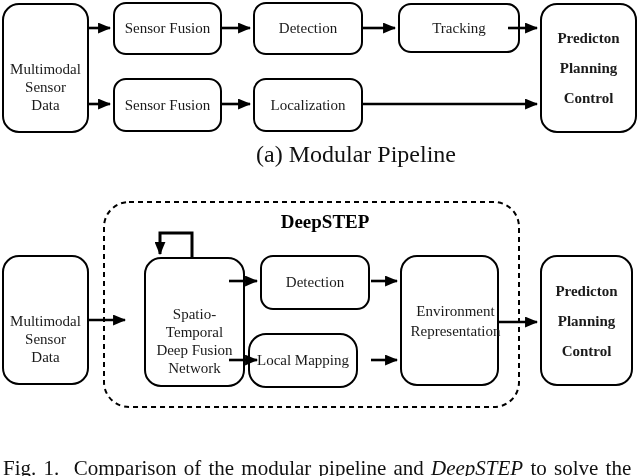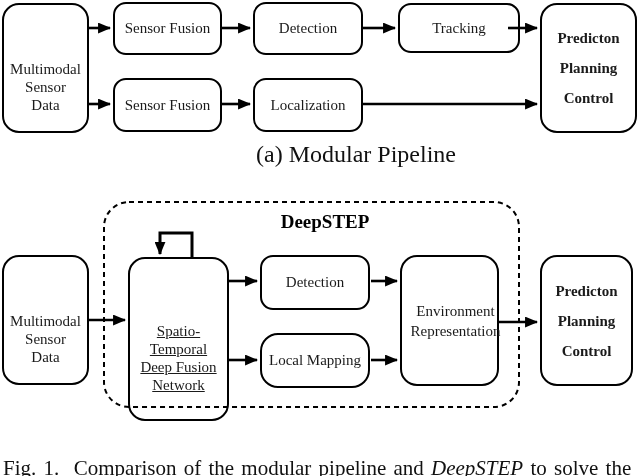--- a/index.html
+++ b/index.html
@@ -73,31 +73,31 @@
   <div class="subcap" style="top:140px;">(a) Modular Pipeline</div>
 
   <div class="dslabel">DeepSTEP</div>
 
   <div class="node tall lh18" style="left:2px;top:255px;width:87px;height:130px;">
     <span class="lbl">Multimodal
 Sensor
 Data</span>
   </div>
 
-  <div class="node tall lh18" style="left:128px;top:257px;width:101px;height:164px;text-decoration:underline;">
+  <div class="node tall lh18" style="left:144px;top:257px;width:101px;height:130px;">
     <span class="lbl">Spatio-Temporal
 Deep Fusion
 Network</span>
   </div>
 
   <div class="node" style="left:260px;top:255px;width:110px;height:55px;">
     <span class="lbl">Detection</span>
   </div>
 
-  <div class="node" style="left:260px;top:333px;width:110px;height:55px;border-radius:18px;">
+  <div class="node" style="left:248px;top:333px;width:110px;height:55px;border-radius:18px;">
     <span class="lbl">Local Mapping</span>
   </div>
 
   <div class="node tall lh20" style="left:400px;top:255px;width:99px;height:131px;">
     <span class="lbl">Environment
 Representation</span>
   </div>
 
   <div class="node tall lh30" style="left:540px;top:255px;width:93px;height:131px;">
     <span class="lbl">Predicton

